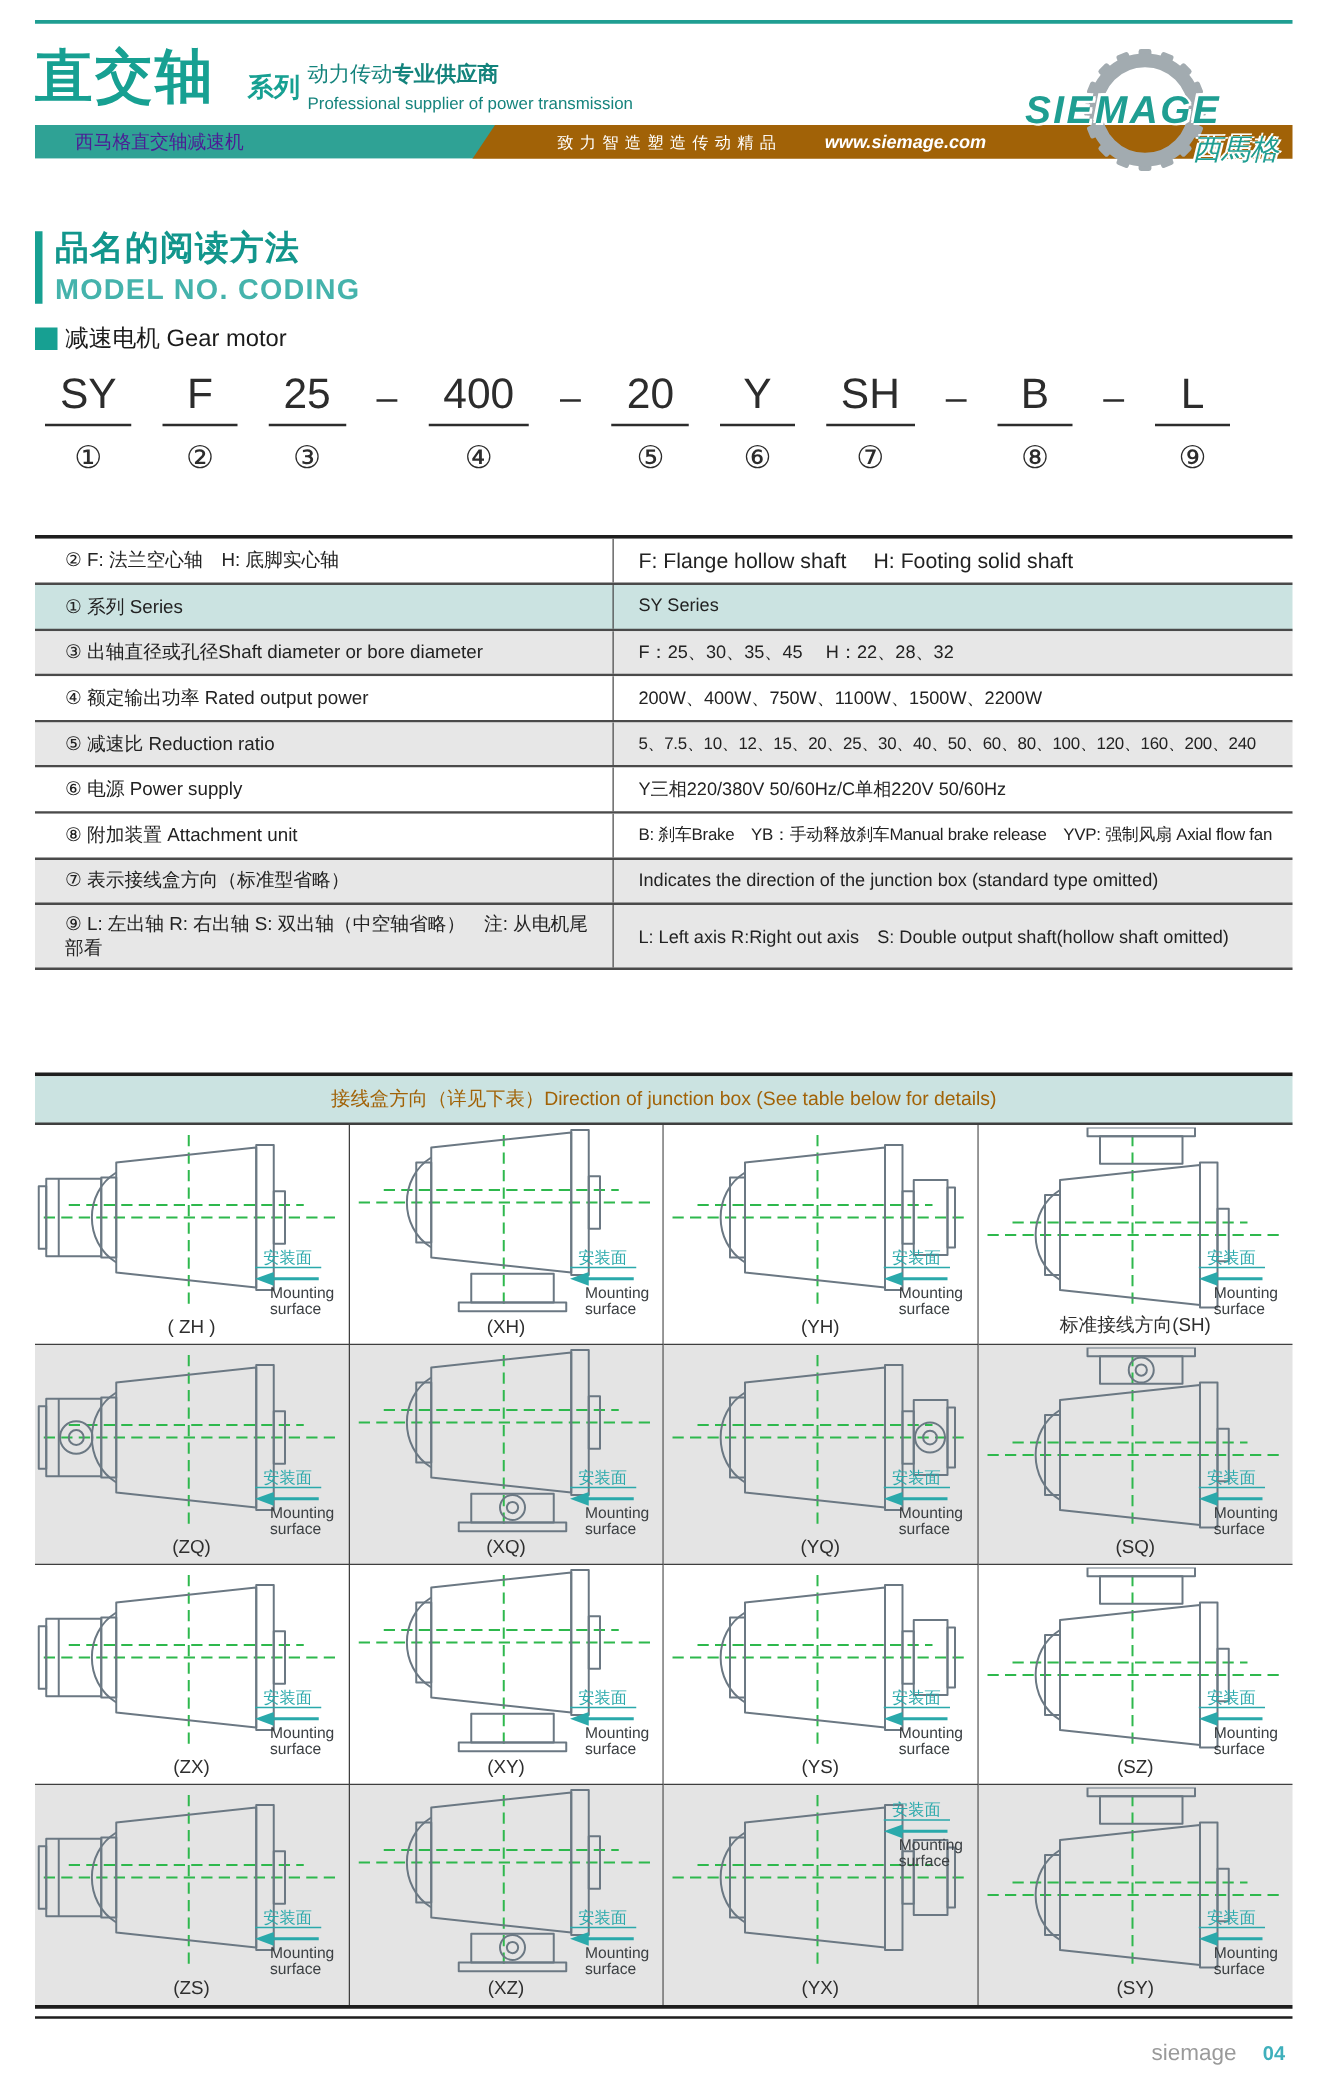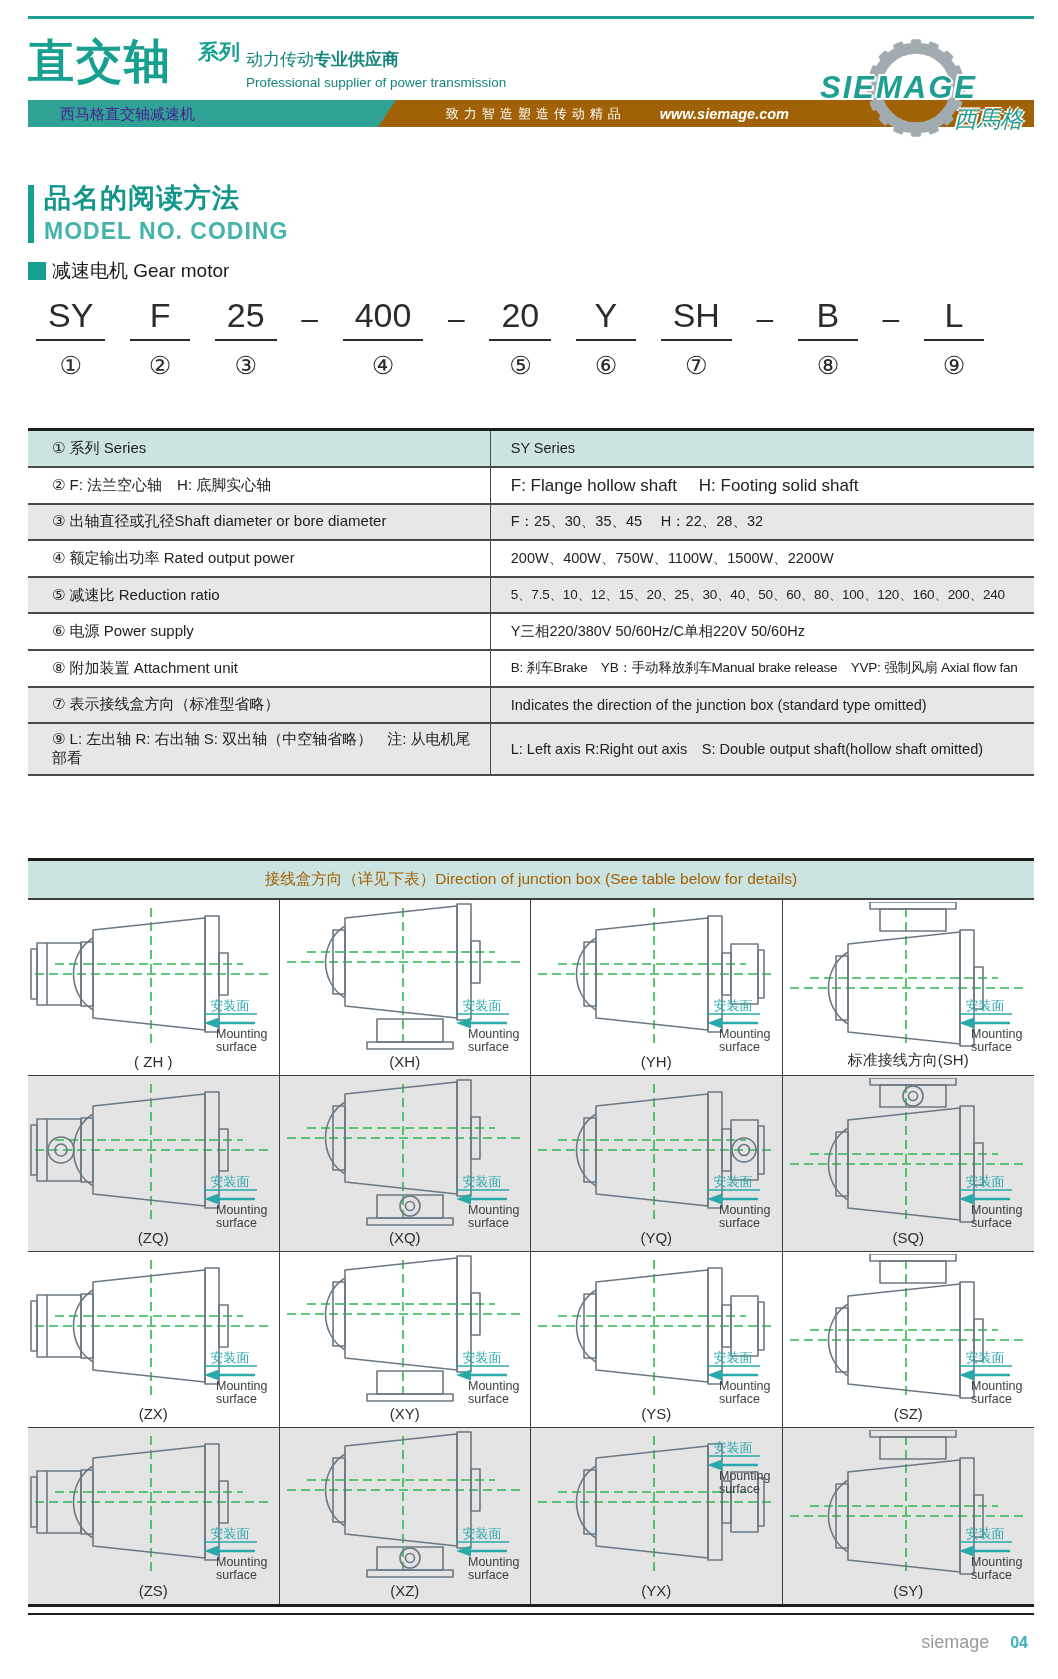--- a/index.html
+++ b/index.html
@@ -6,21 +6,21 @@
   body{width:1058px;height:1679px;position:relative;overflow:hidden;
        font-family:"Liberation Sans","DejaVu Sans",sans-serif;color:#333;}
 
   
   .top-rule{position:absolute;left:28px;right:24px;top:16px;height:3px;background:#1f9e92;}
 
   
   .brandbar{position:absolute;left:28px;top:38px;right:24px;height:60px;}
   .title-cn{font-size:46px;font-weight:bold;color:#17a092;letter-spacing:2px;line-height:1;}
   .title-suffix{font-size:21px;font-weight:bold;color:#17a092;margin-left:26px;}
-  .brand-left{display:flex;align-items:flex-start;}
+  .brand-left{display:flex;align-items:flex-end;}
   .slogan{position:absolute;left:218px;top:10px;}
   .slogan-cn{font-size:17px;color:#13837c;}
   .slogan-cn b{font-weight:bold;}
   .slogan-en{font-size:13.5px;color:#16847d;margin-top:4px;}
 
   
   .banner{position:absolute;left:28px;top:100px;width:1006px;height:27px;}
   .banner-right{position:absolute;left:350px;right:0;top:0;height:27px;background:#a16207;
                 display:flex;align-items:center;justify-content:flex-end;padding-right:245px;gap:34px;box-sizing:border-box;}
   .banner-left{position:absolute;left:0;top:0;width:368px;height:27px;background:#2fa295;color:#4c1d95;
@@ -158,27 +158,27 @@
     <span class="code-seg"><span class="code-text">20</span><div class="code-num">⑤</div></span>
     <span class="code-seg"><span class="code-text">Y</span><div class="code-num">⑥</div></span>
     <span class="code-seg"><span class="code-text">SH</span><div class="code-num">⑦</div></span>
     <span class="code-sep">–</span>
     <span class="code-seg"><span class="code-text">B</span><div class="code-num">⑧</div></span>
     <span class="code-sep">–</span>
     <span class="code-seg"><span class="code-text">L</span><div class="code-num">⑨</div></span>
   </div>
 
 <div class="coding-table" id="coding-table">
+    <div class="crow white">
+      <div class="cleft">② F: 法兰空心轴　H: 底脚实心轴</div>
+      <div class="cright lg">F: Flange hollow shaft　 H: Footing solid shaft</div>
+    </div>
     <div class="crow teal">
       <div class="cleft">① 系列 Series</div>
       <div class="cright ">SY Series</div>
-    </div>
-    <div class="crow white">
-      <div class="cleft">② F: 法兰空心轴　H: 底脚实心轴</div>
-      <div class="cright lg">F: Flange hollow shaft　 H: Footing solid shaft</div>
     </div>
     <div class="crow gray">
       <div class="cleft">③ 出轴直径或孔径Shaft diameter or bore diameter</div>
       <div class="cright ">F：25、30、35、45　 H：22、28、32</div>
     </div>
     <div class="crow white">
       <div class="cleft">④ 额定输出功率 Rated output power</div>
       <div class="cright ">200W、400W、750W、1100W、1500W、2200W</div>
     </div>
     <div class="crow gray">

